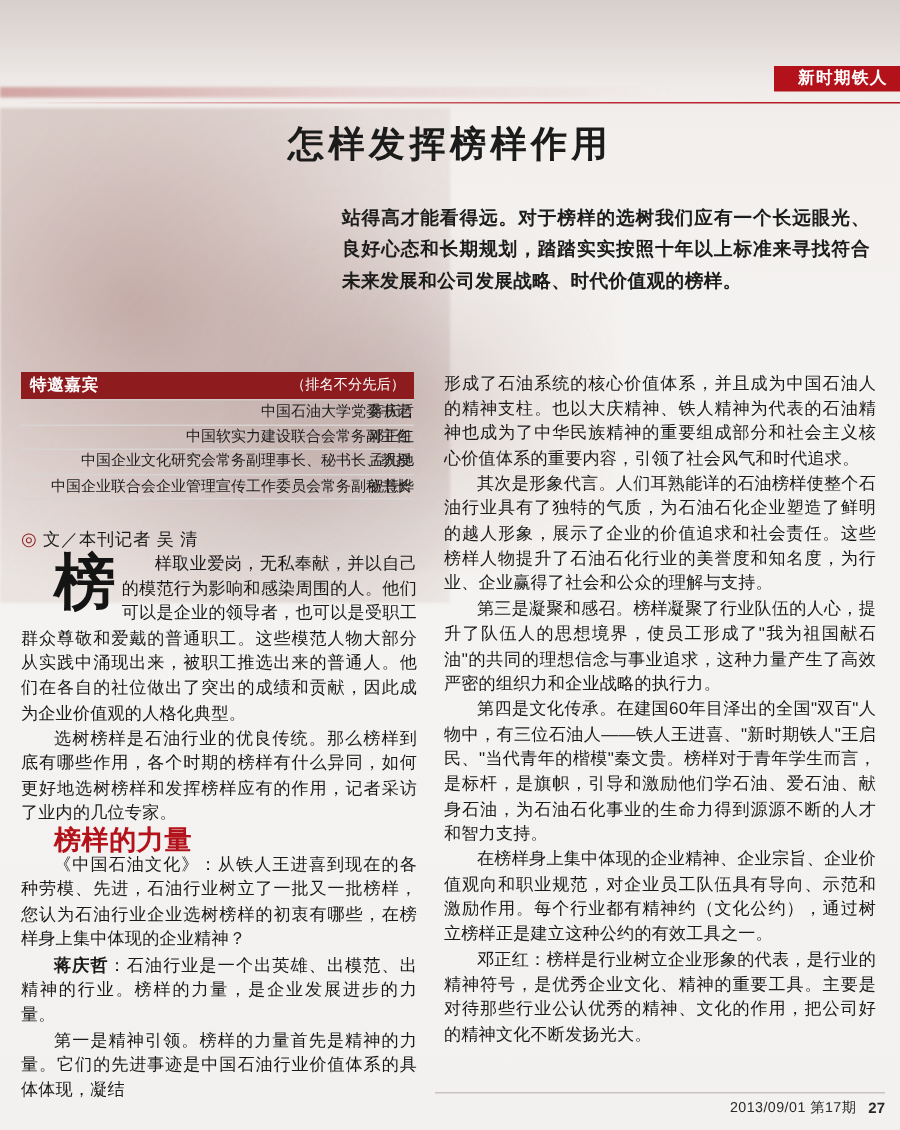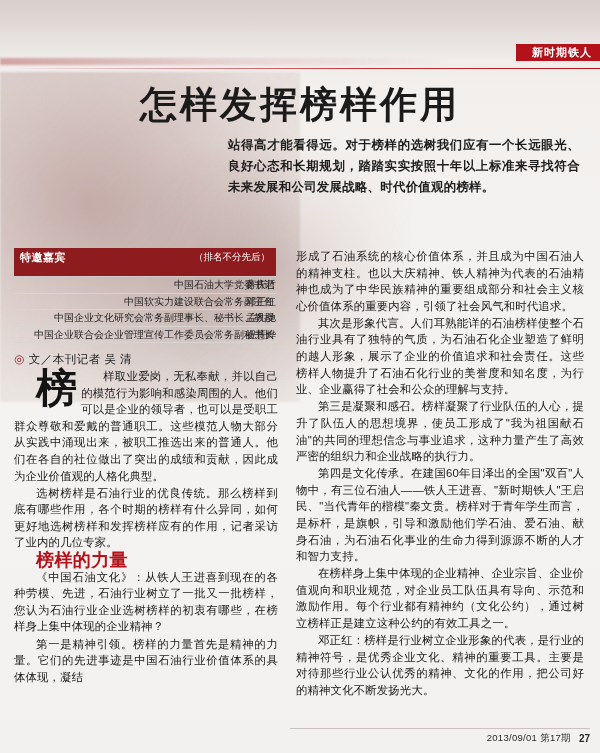--- a/index.html
+++ b/index.html
@@ -75,21 +75,21 @@
   }
 
   
   .doc-title {
     position: absolute;
     left: 0; top: 80px;
     width: 600px;
     text-align: center;
     font-family: "DejaVu Sans", "Liberation Sans", sans-serif;
     font-weight: bold;
-    font-size: 37px;
+    font-size: 24px;
     letter-spacing: 3px;
     color: #1b1b1b;
   }
 
   
   .standfirst {
     position: absolute;
     left: 228px; top: 135px;
     width: 352px;
     font-size: 12.4px;
@@ -100,21 +100,21 @@
     letter-spacing: 0.3px;
   }
 
   
   .guest-box {
     position: absolute;
     left: 14px; top: 248px;
     width: 262px;
   }
   .guest-head {
-    height: 28px;
+    height: 18px;
     background: #8e1b1e;
     color: #fff;
     font-size: 11px;
     line-height: 18px;
     padding-left: 6px;
     font-weight: bold;
     letter-spacing: 0.5px;
     position: relative;
   }
   .guest-head .order {
@@ -267,20 +267,23 @@
   </div>
 
   <div class="col left">
     <p class="dropcap-para">
       <span class="dropcap">榜</span>
       <span>样取业爱岗，无私奉献，并以自己的模范行为影响和感染周围的人。他们可以是企业的领导者，也可以是受职工群众尊敬和爱戴的普通职工。这些模范人物大部分从实践中涌现出来，被职工推选出来的普通人。他们在各自的社位做出了突出的成绩和贡献，因此成为企业价值观的人格化典型。</span>
     </p>
     <p>选树榜样是石油行业的优良传统。那么榜样到底有哪些作用，各个时期的榜样有什么异同，如何更好地选树榜样和发挥榜样应有的作用，记者采访了业内的几位专家。</p>
     <p class="subhead">榜样的力量</p>
     <p>《中国石油文化》：从铁人王进喜到现在的各种劳模、先进，石油行业树立了一批又一批榜样，您认为石油行业企业选树榜样的初衷有哪些，在榜样身上集中体现的企业精神？</p>
+    <p>
+      <span class="speaker">蒋庆哲</span><span>：石油行业是一个出英雄、出模范、出精神的行业。榜样的力量，是企业发展进步的力量。</span>
+    </p>
     <p>第一是精神引领。榜样的力量首先是精神的力量。它们的先进事迹是中国石油行业价值体系的具体体现，凝结</p>
   </div>
 
   <div class="col right">
     <p class="noindent">形成了石油系统的核心价值体系，并且成为中国石油人的精神支柱。也以大庆精神、铁人精神为代表的石油精神也成为了中华民族精神的重要组成部分和社会主义核心价值体系的重要内容，引领了社会风气和时代追求。</p>
     <p>其次是形象代言。人们耳熟能详的石油榜样使整个石油行业具有了独特的气质，为石油石化企业塑造了鲜明的越人形象，展示了企业的价值追求和社会责任。这些榜样人物提升了石油石化行业的美誉度和知名度，为行业、企业赢得了社会和公众的理解与支持。</p>
     <p>第三是凝聚和感召。榜样凝聚了行业队伍的人心，提升了队伍人的思想境界，使员工形成了"我为祖国献石油"的共同的理想信念与事业追求，这种力量产生了高效严密的组织力和企业战略的执行力。</p>
     <p>第四是文化传承。在建国60年目泽出的全国"双百"人物中，有三位石油人——铁人王进喜、"新时期铁人"王启民、"当代青年的楷模"秦文贵。榜样对于青年学生而言，是标杆，是旗帜，引导和激励他们学石油、爱石油、献身石油，为石油石化事业的生命力得到源源不断的人才和智力支持。</p>
     <p>在榜样身上集中体现的企业精神、企业宗旨、企业价值观向和职业规范，对企业员工队伍具有导向、示范和激励作用。每个行业都有精神约（文化公约），通过树立榜样正是建立这种公约的有效工具之一。</p>
     <p>邓正红：榜样是行业树立企业形象的代表，是行业的精神符号，是优秀企业文化、精神的重要工具。主要是对待那些行业公认优秀的精神、文化的作用，把公司好的精神文化不断发扬光大。</p>

